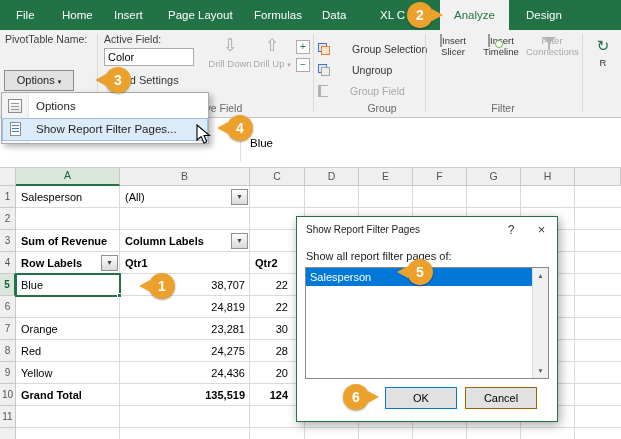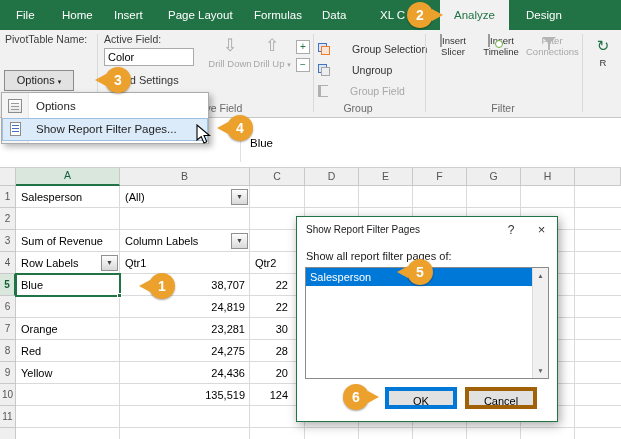--- a/index.html
+++ b/index.html
@@ -61,42 +61,42 @@
   
   .corner{position:absolute;left:0;top:168px;width:16px;height:18px;background:#efefef;border-right:1px solid #c9c9c9;border-bottom:1px solid #c9c9c9}
   .hcell{position:absolute;top:168px;height:18px;background:#efefef;border-right:1px solid #c9c9c9;border-bottom:1px solid #c9c9c9;font-size:10.5px;color:#555;text-align:center;line-height:17px}
   .hcell.sel{background:#d9e7dc;color:#17603c;border-bottom:2px solid #217346;line-height:15px}
   .gutterbg{position:absolute;left:0;top:186px;width:16px;height:253px;background:#efefef;border-right:1px solid #c9c9c9}
   .rhcell{position:absolute;left:0;width:16px;height:22px;background:#efefef;border-right:1px solid #c9c9c9;border-bottom:1px solid #c9c9c9;font-size:10px;color:#555;text-align:center;line-height:21px}
   .rhcell.sel{background:#d9e7dc;color:#17603c;border-right:2px solid #217346;font-weight:bold}
   .gridbg{position:absolute;left:16px;top:186px;width:605px;height:253px;background:repeating-linear-gradient(to bottom,#fff 0 21px,#dadada 21px 22px)}
   .vl{position:absolute;top:186px;height:253px;width:1px;background:#dadada}
   .cell{position:absolute;height:20px;font-size:11px;line-height:20px;color:#000;white-space:nowrap;overflow:hidden;padding:0 4px}
-  .b{font-weight:normal}
+  .b{font-weight:bold}
   .num{text-align:right}
   .ca{left:17px;width:102px}
   .cb{left:121px;width:128px}
   .cc{left:251px;width:53px}
   .cc.num{padding-right:16px}
   .pvbtn{position:absolute;width:17px;height:16px;background:linear-gradient(#fdfdfd,#d9d9d9);border:1px solid #909090;font-size:7px;color:#444;text-align:center;line-height:14px;z-index:4}
   .selbox{position:absolute;left:15px;top:273px;width:106px;height:24px;border:2px solid #217346;z-index:5}
   .selbox .handle{position:absolute;right:-3px;bottom:-3px;width:5px;height:5px;background:#217346;border:1px solid #fff}
 
   
   .dlg{position:absolute;left:296px;top:216px;width:262px;height:206px;background:#fff;border:1px solid #217346;box-shadow:2px 3px 10px rgba(0,0,0,.35);z-index:40}
   .dlg-title{position:absolute;left:0;top:0;right:64px;height:26px;font-size:10px;color:#1a1a1a;line-height:26px;padding-left:9px;white-space:nowrap}
   .dlg-help{position:absolute;right:31px;top:0;width:30px;height:26px;text-align:center;line-height:26px;font-size:12px;color:#333}
   .dlg-close{position:absolute;right:0;top:0;width:31px;height:26px;text-align:center;line-height:26px;font-size:13px;color:#333}
   .dlg-prompt{position:absolute;left:9px;top:33px;font-size:11px;color:#1a1a1a;white-space:nowrap}
   .dlg-list{position:absolute;left:8px;top:50px;width:244px;height:112px;border:1px solid #8a8a8a;background:#fff}
   .litem{height:18px;line-height:18px;font-size:11px;padding-left:4px;margin-right:16px;color:#fff;background:#0078d7;white-space:nowrap}
   .dlg-scroll{position:absolute;right:0;top:0;bottom:0;width:16px;background:#f0f0f0;border-left:1px solid #dcdcdc}
   .sarrow{position:absolute;left:0;right:0;height:15px;font-size:6.5px;color:#606060;text-align:center;line-height:15px}
   .su{top:0}.sd{bottom:0}
-  .dlg-btn{position:absolute;top:170px;width:72px;height:22px;background:#e1e1e1;border:4px solid #a16207;font-size:11px;text-align:center;line-height:20px;color:#000}
+  .dlg-btn{position:absolute;top:170px;width:72px;height:22px;background:#e1e1e1;border:1px solid #a16207;font-size:11px;text-align:center;line-height:20px;color:#000}
   .dlg-btn.default{border-color:#0078d7}
 
   
   .co{position:absolute;z-index:60}
   .co .disc{display:flex;width:26px;height:26px;border-radius:50%;background:#eda12d;color:#fff;font-weight:bold;font-size:14px;align-items:center;justify-content:center;box-shadow:0 1px 2px rgba(0,0,0,.35)}
   .arr{position:absolute;width:0;height:0;border-top:6px solid transparent;border-bottom:6px solid transparent}
   .arr-l{left:-10px;top:7px;border-right:11px solid #eda12d}
   .arr-r{right:-10px;top:7px;border-left:11px solid #eda12d}
 
   .cursor{position:absolute;left:196px;top:124px;z-index:65}
@@ -148,21 +148,21 @@
       <span>Group Selection</span>
     </div>
     <div class="ritem" style="top:31px">
       <span class="ic-ungrp"></span>
       <span>Ungroup</span>
     </div>
     <div class="ritem dis" style="top:52px">
       <span class="ic-gfld"></span>
       <span>Group Field</span>
     </div>
-    <div class="glabel" style="left:304px;width:108px">Group</div>
+    <div class="glabel" style="left:328px;width:108px">Group</div>
 
     <div class="sep" style="left:425px"></div>
 
     <div class="vbtn" style="left:430px;width:46px">
       <span class="ic-slicer"></span>
       <span>Insert Slicer</span>
     </div>
     <div class="vbtn" style="left:478px;width:46px">
       <span class="ic-timeline"></span>
       <span>Insert Timeline</span>
@@ -244,20 +244,21 @@
   <div class="cell cc num" style="top:319px">30</div>
 
   <div class="cell ca" style="top:341px">Red</div>
   <div class="cell cb num" style="top:341px">24,275</div>
   <div class="cell cc num" style="top:341px">28</div>
 
   <div class="cell ca" style="top:363px">Yellow</div>
   <div class="cell cb num" style="top:363px">24,436</div>
   <div class="cell cc num" style="top:363px">20</div>
 
+  <div class="cell ca b" style="top:385px">Grand Total</div>
   <div class="cell cb num b" style="top:385px">135,519</div>
   <div class="cell cc num b" style="top:385px">124</div>
 
   <div class="selbox">
       <span class="handle"></span>
     </div>
 
   <div class="menu">
     <div class="mitem">
       <span class="mi-ic mi-opt"></span>

